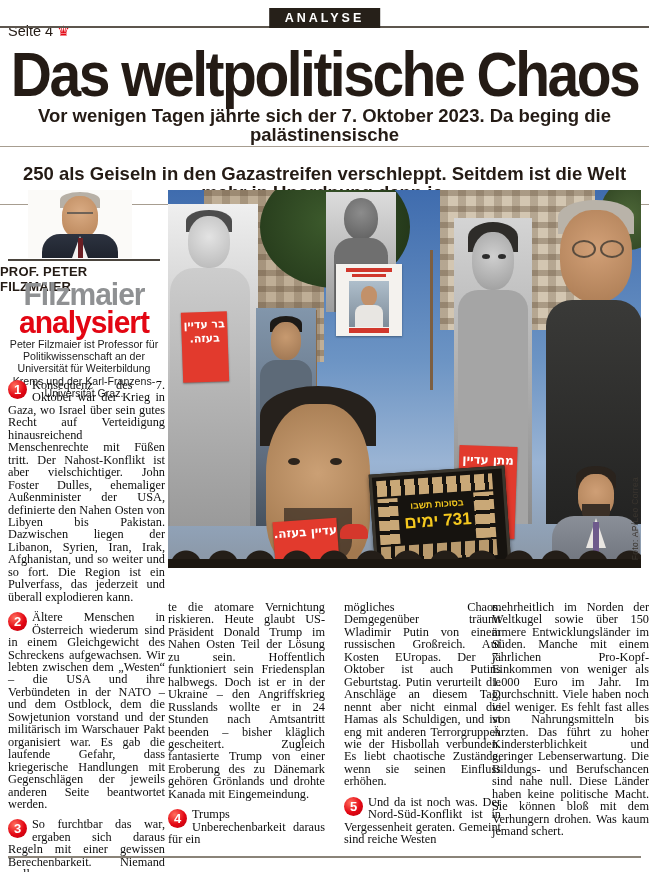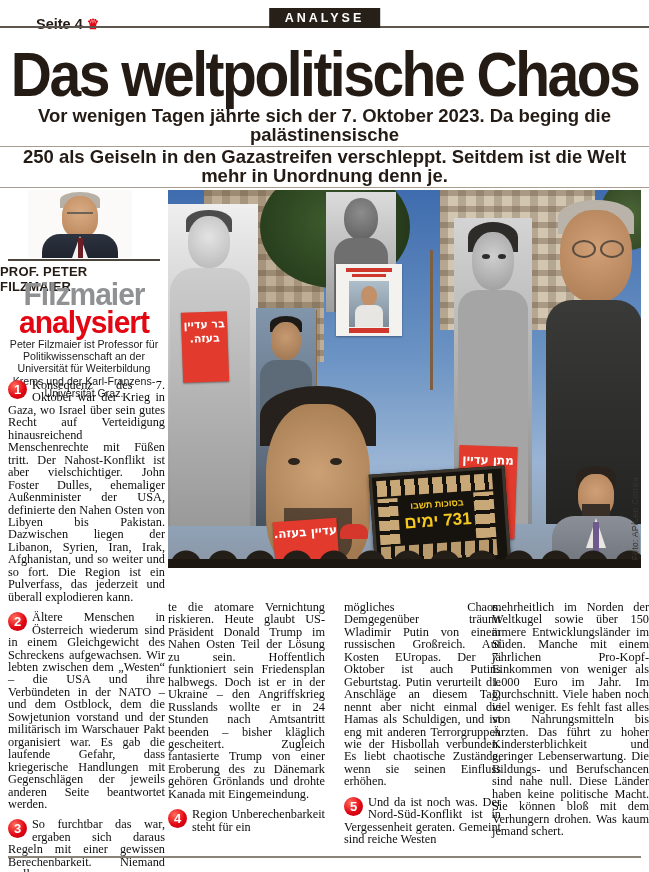--- a/index.html
+++ b/index.html
@@ -1,32 +1,32 @@
 <!DOCTYPE html>
 <html><head>
 <meta charset="utf-8">
 <style>
   html,body{margin:0;padding:0;background:#e9e9e9;}
   .page{position:relative;width:649px;height:872px;background:#ffffff;overflow:hidden;
         font-family:"Liberation Sans",sans-serif;color:#241b15;}
   
-  .hdr-left{position:absolute;left:8px;top:16px;font-size:14.5px;font-weight:700;margin-left:28px;}
+  .hdr-left{position:absolute;left:8px;top:23px;font-size:14.5px;font-weight:400;}
   .crown{color:#e30613;font-size:14px;margin-left:4px;}
   .hdr-rule{position:absolute;left:0;right:0;top:26px;height:2px;background:#5d564e;}
   .analyse-box{position:absolute;left:50%;transform:translateX(-50%);top:8px;height:20px;
         background:#262019;color:#fff;font-weight:700;font-size:12.5px;letter-spacing:3px;
         padding:3px 16px 0 16px;box-sizing:border-box;}
   .hdr-right{position:absolute;right:8px;top:7px;font-size:14.5px;font-weight:700;}
   
   .title{position:absolute;left:0;right:0;top:38px;text-align:center;font-size:57px;
         font-weight:700;letter-spacing:-2.5px;color:#241b15;transform:scaleY(1.10);
         transform-origin:top center;white-space:nowrap;}
   .subtitles{position:absolute;left:0;right:0;top:106px;text-align:center;}
   .sub-line{display:inline-block;font-size:18.5px;font-weight:700;color:#241b15;
-        border-bottom:1.5px solid #a79d90;padding:0 6px 2px 6px;line-height:19px;margin-bottom:0;}
+        border-bottom:1.5px solid #a79d90;padding:0 6px 2px 6px;line-height:19px;margin-bottom:17px;}
   
   .author-photo{position:absolute;left:28px;top:190px;width:104px;height:68px;background:#fbfaf8;overflow:hidden;}
   .ap-head{position:absolute;left:34px;top:6px;width:36px;height:42px;border-radius:46% 46% 42% 42%;
         background:radial-gradient(circle at 50% 38%,#d9ab83,#c08d62 75%);}
   .ap-hair{position:absolute;left:32px;top:2px;width:40px;height:16px;border-radius:50% 50% 0 0;
         background:#b7b0a6;}
   .ap-glasses{position:absolute;left:39px;top:22px;width:26px;height:7px;border-top:2px solid #6e6257;}
   .ap-suit{position:absolute;left:14px;top:44px;width:76px;height:26px;border-radius:18px 18px 0 0;
         background:linear-gradient(180deg,#2d3340,#1d222c);}
   .ap-shirt{position:absolute;left:44px;top:46px;width:16px;height:22px;background:#f2f2f0;
@@ -198,21 +198,21 @@
     <p class="para">
       <span class="bullet">3</span><span>So furchtbar das war, ergaben sich daraus Regeln mit einer gewissen Berechenbarkeit. Niemand woll-</span>
     </p>
   </div>
 
   <div class="col col2">
     <p class="para">
       <span>te die atomare Vernichtung riskieren. Heute glaubt US-Präsident Donald Trump im Nahen Osten Teil der Lösung zu sein. Hoffentlich funktioniert sein Friedensplan halbwegs. Doch ist er in der Ukraine – den Angriffskrieg Russlands wollte er in 24 Stunden nach Amtsantritt beenden – bisher kläglich gescheitert. Zugleich fantasierte Trump von einer Eroberung des zu Dänemark gehören Grönlands und drohte Kanada mit Eingemeindung.</span>
     </p>
     <p class="para">
-      <span class="bullet">4</span><span>Region Unberechenbarkeit steht für ein</span>
+      <span class="bullet">4</span><span>Trumps Unberechenbarkeit daraus für ein</span>
     </p>
   </div>
 
   <div class="col col3">
     <p class="para">
       <span>mögliches Chaos. Demgegenüber träumt Wladimir Putin von einem russischen Großreich. Auf Kosten EUropas. Der 7. Oktober ist auch Putins Geburtstag. Putin verurteilt die Anschläge an diesem Tag, nennt aber nicht einmal die Hamas als Schuldigen, und ist eng mit anderen Terrorgruppen wie der Hisbollah verbunden. Es liebt chaotische Zustände, wenn sie seinen Einfluss erhöhen.</span>
     </p>
     <p class="para">
       <span class="bullet">5</span><span>Und da ist noch was. Der Nord-Süd-Konflikt ist in Vergessenheit geraten. Gemeint sind reiche Westen</span>
     </p>

